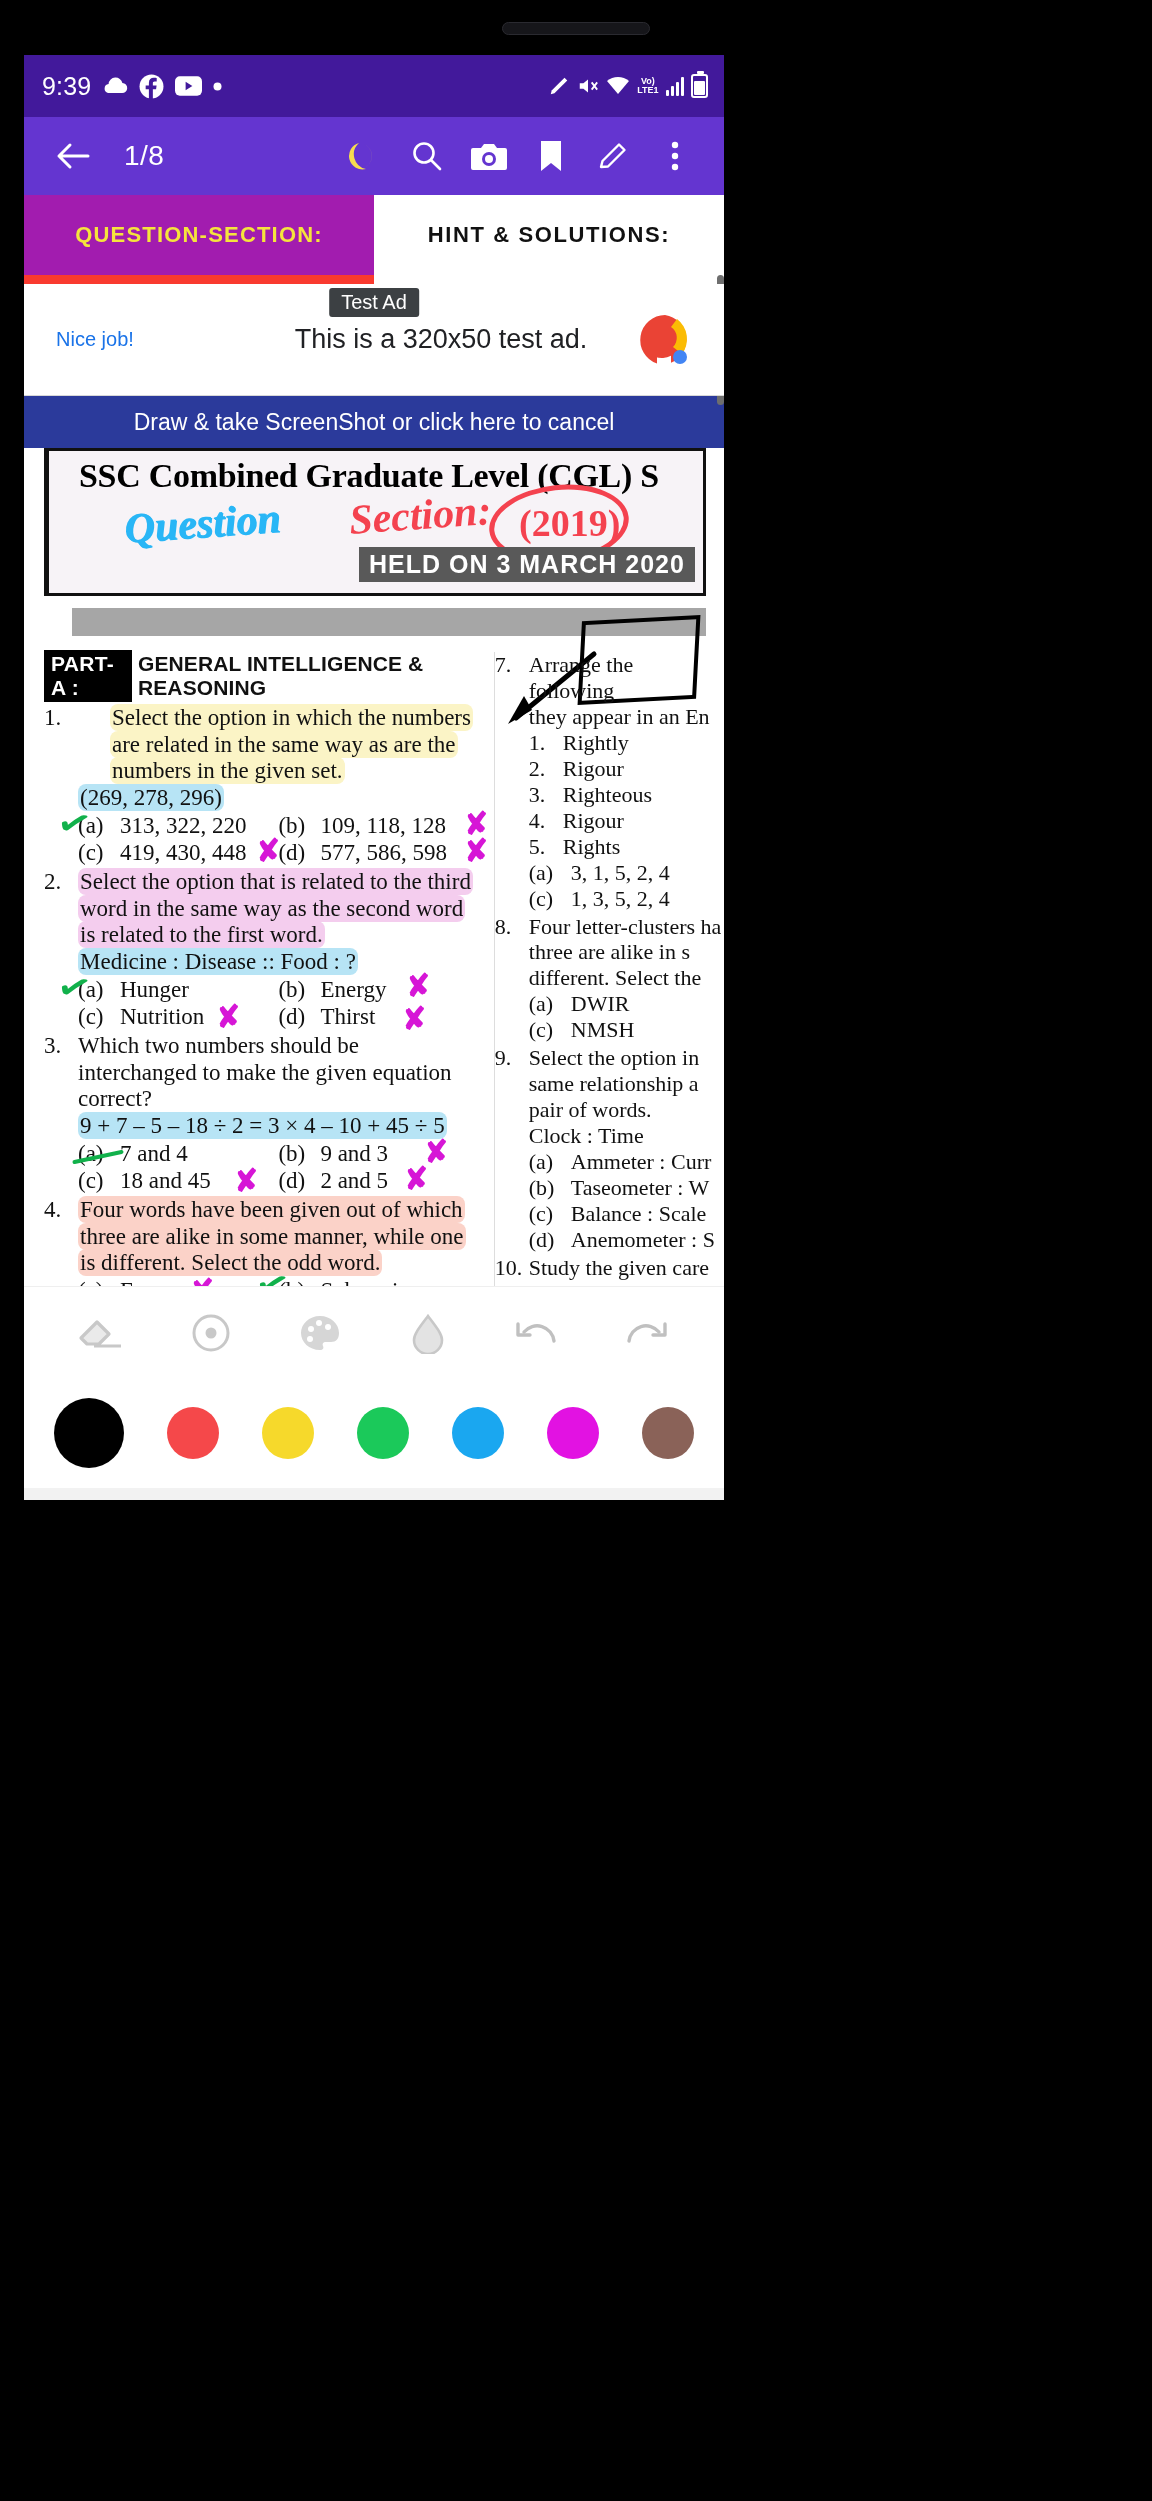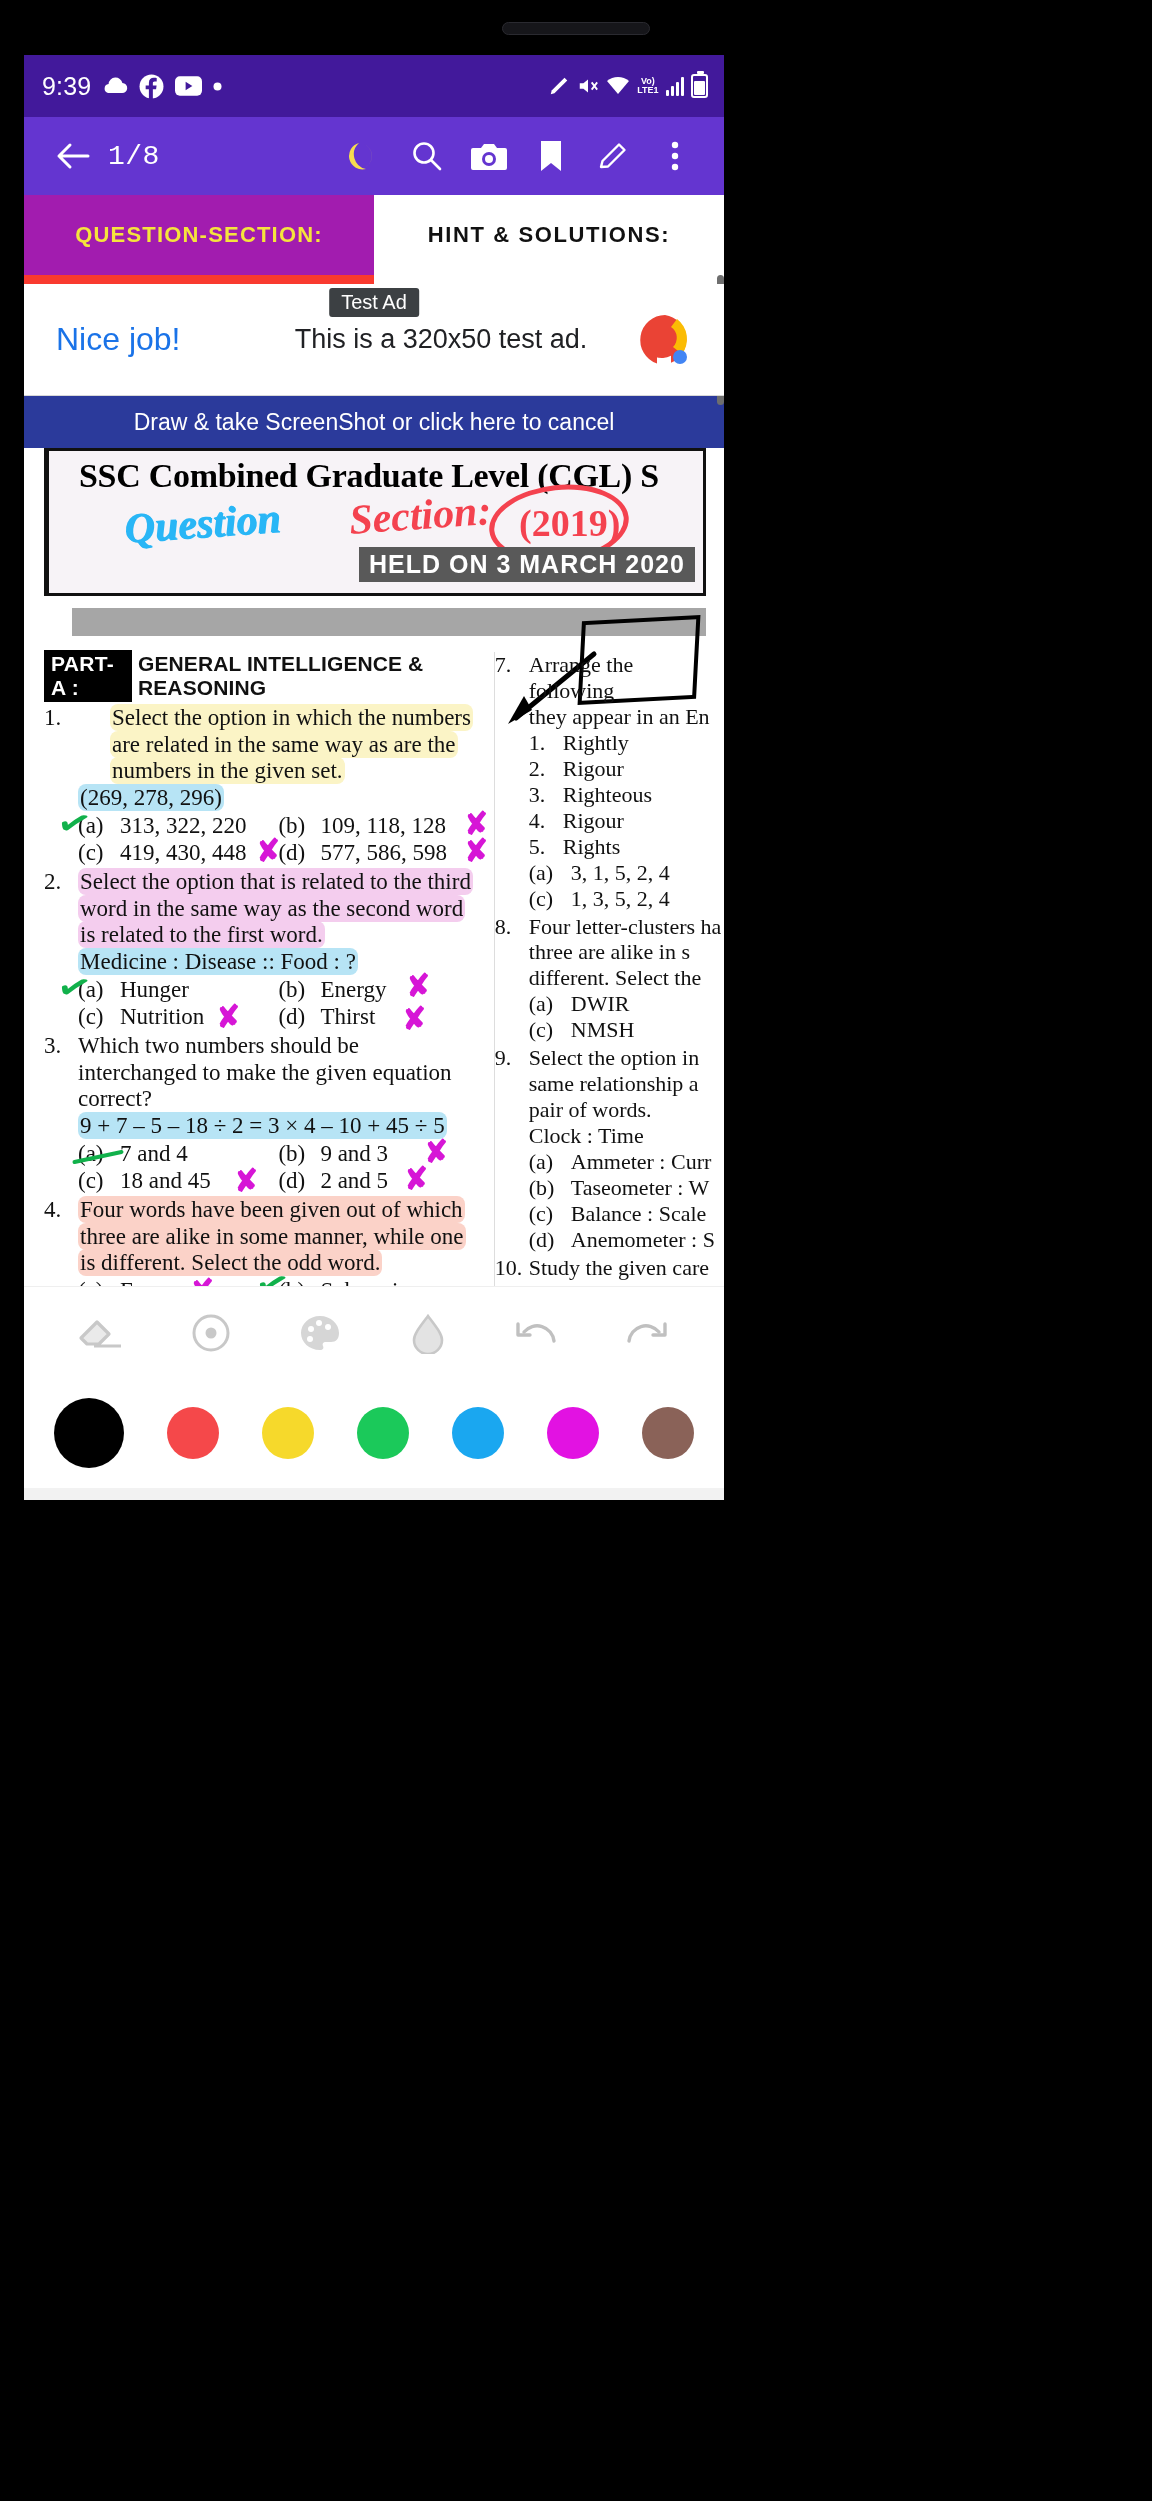--- a/index.html
+++ b/index.html
@@ -58,21 +58,21 @@
   #app-toolbar {
     height: 78px; background: #6435d0;
     display: flex; align-items: center; padding: 0 18px; gap: 0;
   }
   #app-toolbar .tb-btn {
     display: flex; align-items: center; justify-content: center;
     width: 62px; height: 62px; cursor: pointer;
   }
   #page-indicator {
     color: #fff; font-size: 28px; font-weight: 400;
-    margin-left: 4px; margin-right: auto; letter-spacing: .5px; font-family: Liberation Mono, monospace;
+    margin-left: 20px; margin-right: auto; letter-spacing: .5px;
   }
 
   
   #tab-bar { display: flex; height: 80px; }
   .tab {
     flex: 1; display: flex; align-items: center; justify-content: center;
     font-size: 22px; font-weight: 700; letter-spacing: 1.2px; cursor: pointer;
     position: relative;
   }
   .tab.active { background: #a21caf; color: #f5e43c; text-align: right; }
@@ -87,21 +87,21 @@
   }
 
   
   #ad-banner {
     position: relative; height: 112px; background: #fff;
     border-bottom: 1px solid #d8d8d8;
     display: flex; align-items: center; padding: 0 18px;
     margin-top: 9px;
     gap: 32px;
   }
-  #ad-left { color: #1a73e8; font-size: 32px; font-weight: 400; width: 210px; padding-left: 14px; }
+  #ad-left { color: #1a73e8; font-size: 20px; font-weight: 400; width: 210px; padding-left: 14px; }
   #ad-center { flex: 1; text-align: center; color: #202124; font-size: 27px; }
   #ad-label {
     position: absolute; left: 50%; transform: translateX(-50%); top: 4px;
     background: #3c4043; color: #fff; font-size: 20px;
     padding: 3px 12px; border-radius: 3px; font-weight: 500;
   }
   #ad-icon { width: 70px; height: 70px; position: relative; margin-right: 6px; }
 
   
   #draw-banner {

